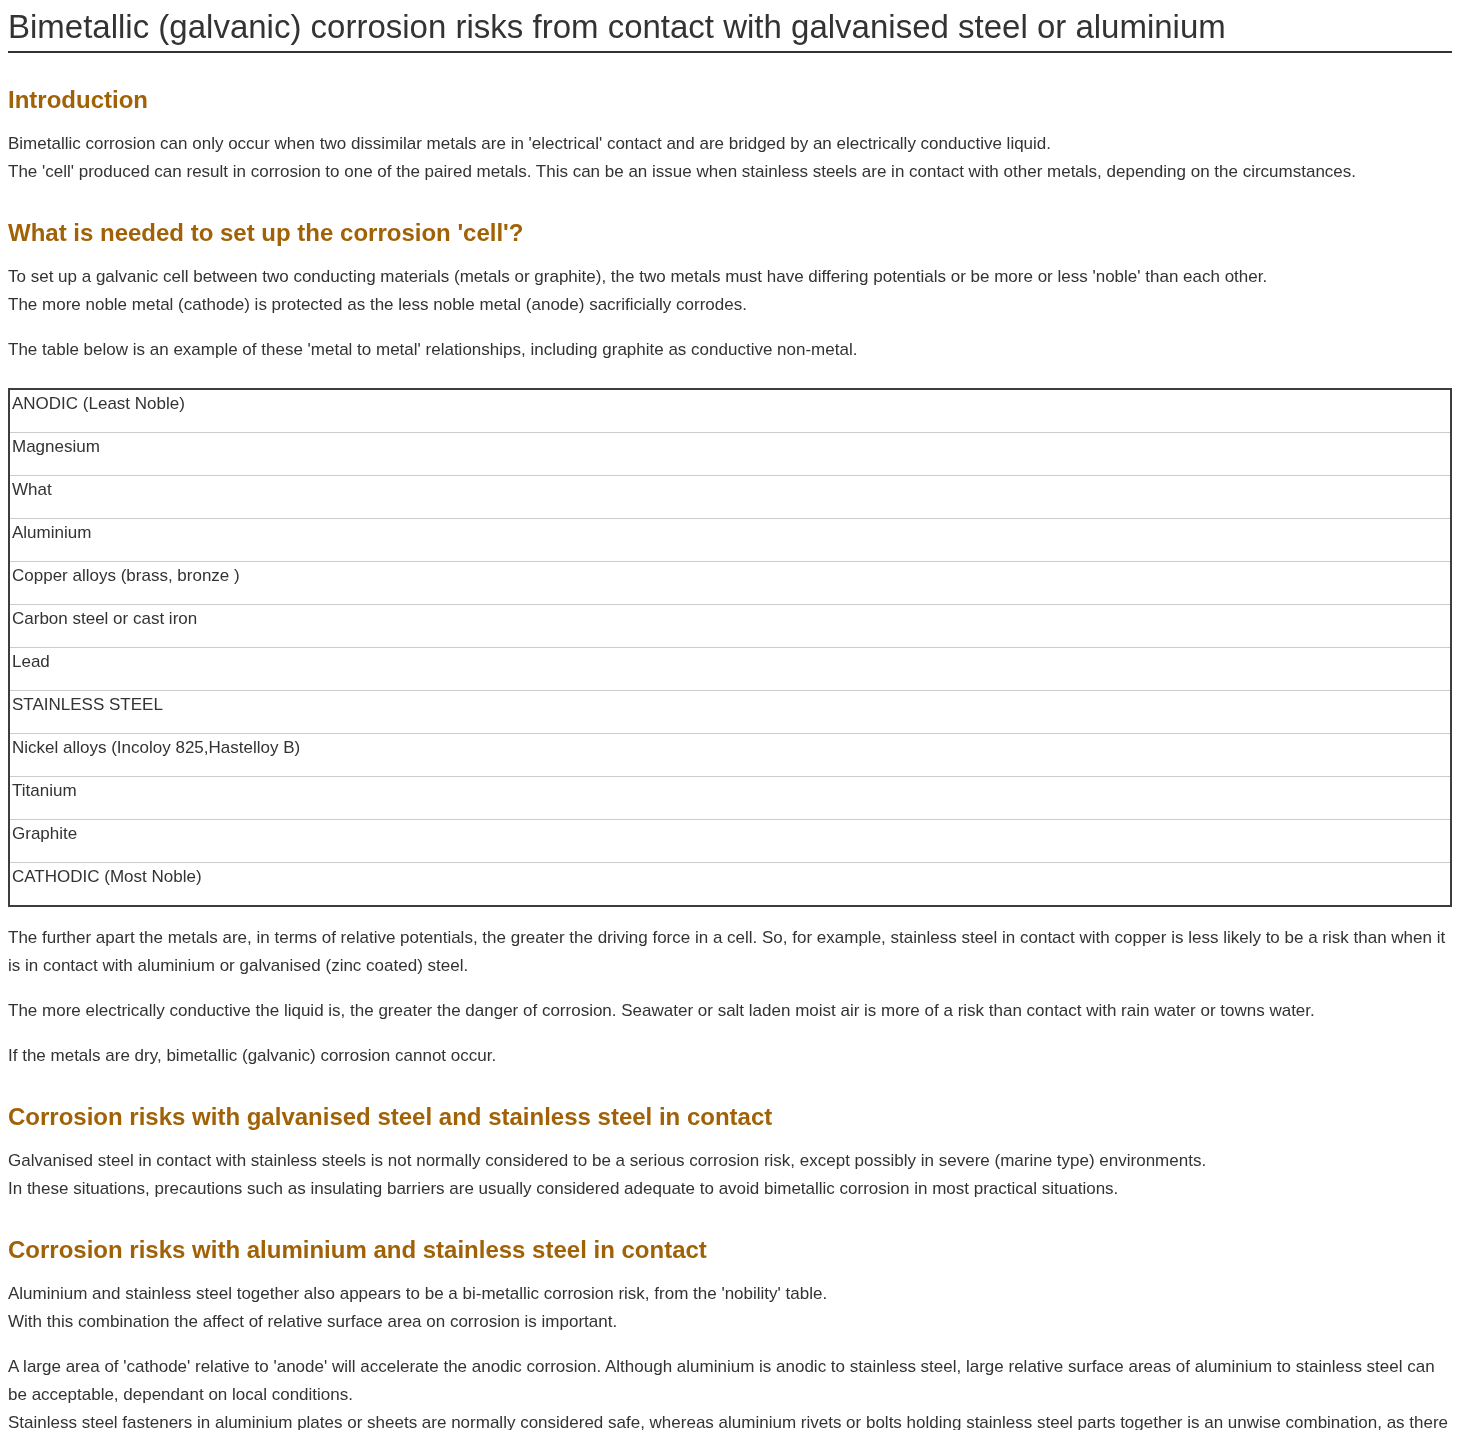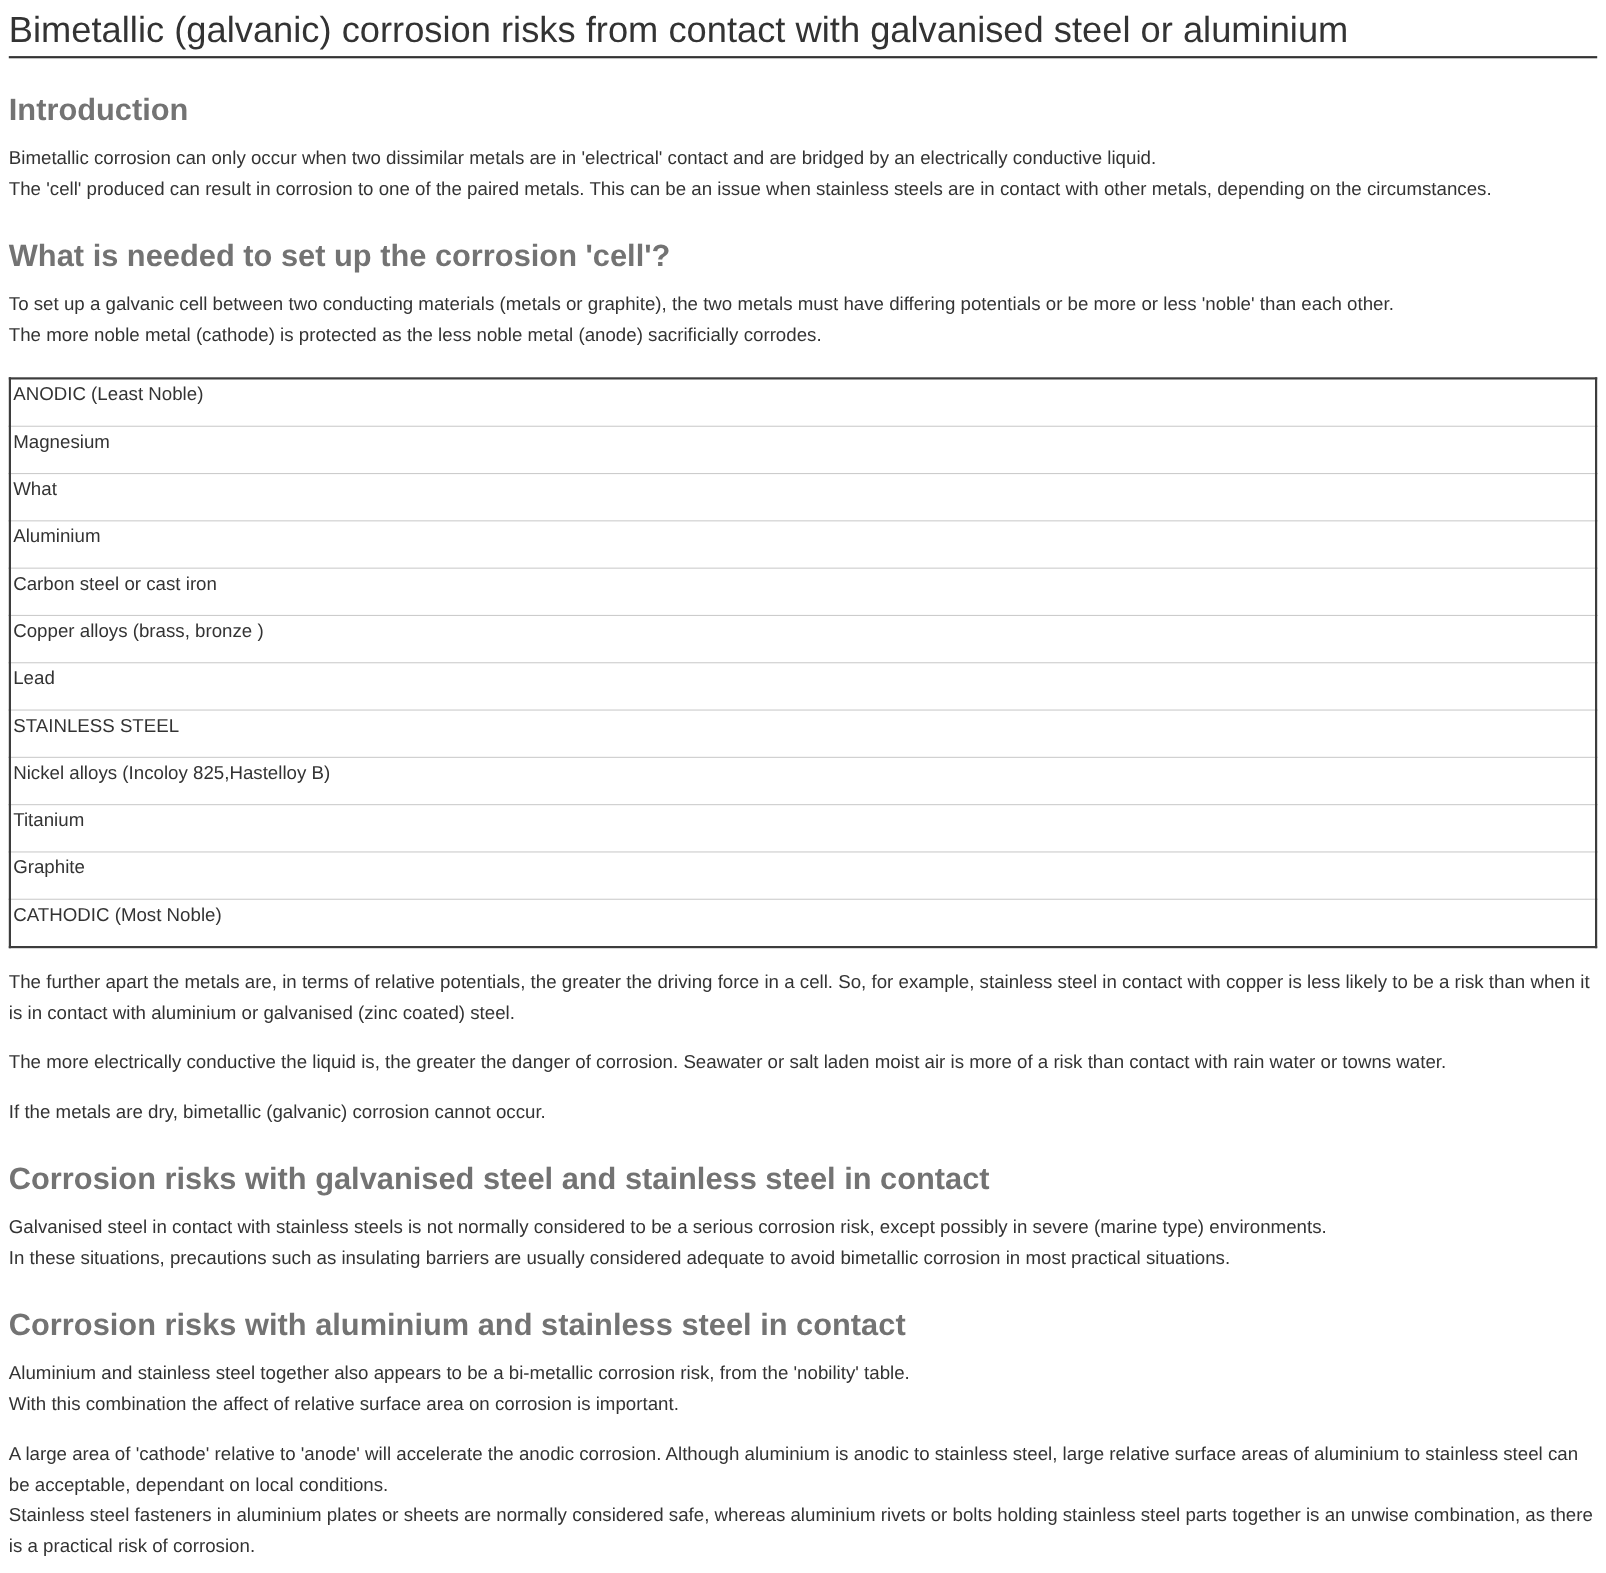--- a/index.html
+++ b/index.html
@@ -16,25 +16,25 @@
   h1.page-title {
     font-size: 33px;
     font-weight: 400;
     line-height: 38px;
     margin: 0;
     padding-bottom: 5px;
     border-bottom: 2px solid #333333;
     color: #333333;
   }
   h2.section-heading {
-    font-size: 28px;
+    font-size: 24px;
     line-height: 26px;
     font-weight: 700;
     margin: 34px 0 14px 0;
-    color: #737373;
+    color: #a16207;
   }
   p.para { margin: 17px 0; }
   p.bold-note { font-weight: 400; }
   .line { display: block; }
   table.nobility-table {
     width: 100%;
     border-collapse: collapse;
     border: 2px solid #3d3d3d;
     margin: 24px 0 17px 0;
   }
@@ -60,40 +60,41 @@
     <span class="line">The 'cell' produced can result in corrosion to one of the paired metals. This can be an issue when stainless steels are in contact with other metals, depending on the circumstances.</span>
   </p>
 
   <h2 class="section-heading">What is needed to set up the corrosion 'cell'?</h2>
 
   <p class="para">
     <span class="line">To set up a galvanic cell between two conducting materials (metals or graphite), the two metals must have differing potentials or be more or less 'noble' than each other.</span>
     <span class="line">The more noble metal (cathode) is protected as the less noble metal (anode) sacrificially corrodes.</span>
   </p>
 
+  <p class="para">The table below is an example of these 'metal to metal' relationships, including graphite as conductive non-metal.</p>
 
   <table class="nobility-table">
     <tbody>
       <tr>
           <td>ANODIC (Least Noble)</td>
         </tr>
       <tr>
           <td>Magnesium</td>
         </tr>
       <tr>
           <td>What</td>
         </tr>
       <tr>
           <td>Aluminium</td>
         </tr>
       <tr>
-          <td>Carbon steel or cast iron</td>
+          <td>Copper alloys (brass, bronze )</td>
         </tr>
       <tr>
-          <td>Copper alloys (brass, bronze )</td>
+          <td>Carbon steel or cast iron</td>
         </tr>
       <tr>
           <td>Lead</td>
         </tr>
       <tr>
           <td>STAINLESS STEEL</td>
         </tr>
       <tr>
           <td>Nickel alloys (Incoloy 825,Hastelloy B)</td>
         </tr>

